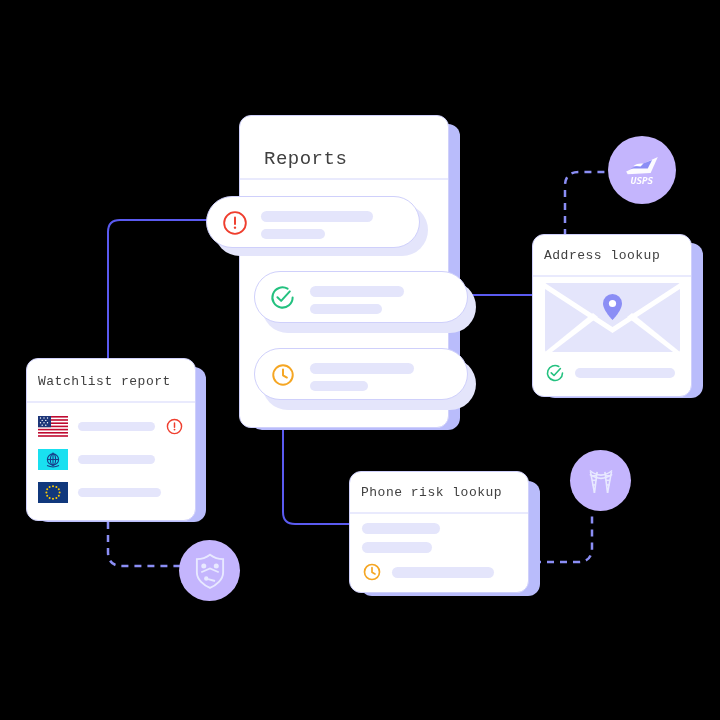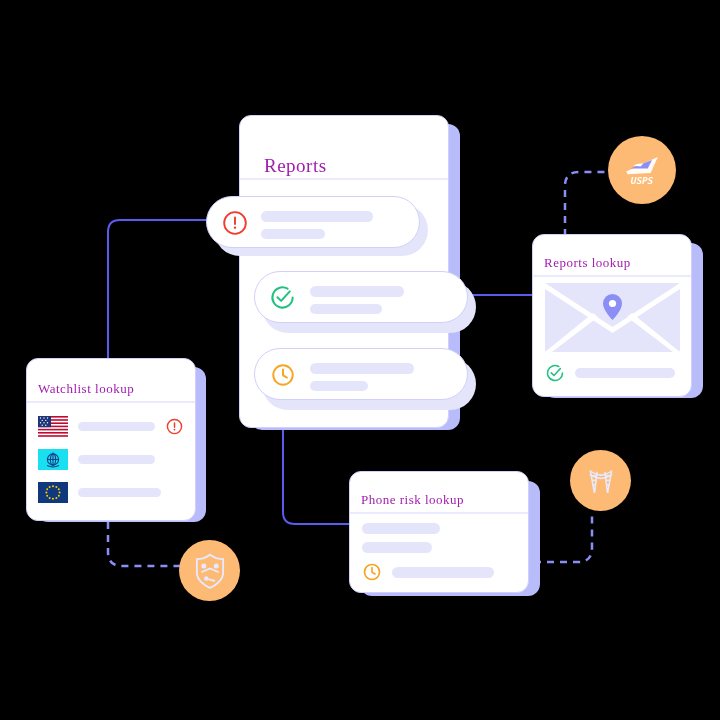--- a/index.html
+++ b/index.html
@@ -4,34 +4,34 @@
 <style>
   html,body{margin:0;padding:0;background:#000;}
   body{width:720px;height:720px;overflow:hidden;
        font-family:"DejaVu Sans Mono","Liberation Mono",monospace;}
   #stage{position:relative;width:720px;height:720px;background:#000;}
 
   
   .card{position:absolute;background:#ffffff;border:1.5px solid #cfd0fb;
         border-radius:12px;box-sizing:border-box;}
   .card-shadow{position:absolute;background:#b9bcfb;border-radius:12px;}
-  .card-title{font-family:Liberation Serif, serif;
-              color:#a21caf;letter-spacing:0.5px;white-space:nowrap;margin-top:7px;}
+  .card-title{font-family:Liberation Mono, monospace;
+              color:#404040;letter-spacing:0.5px;white-space:nowrap;}
   .divider{position:absolute;left:0;right:0;height:1.5px;background:#e9eafd;}
 
   
   .bar{position:absolute;background:#e4e5fb;border-radius:99px;}
 
   
   .pill{position:absolute;background:#ffffff;border:1.5px solid #cfd0fb;
         border-radius:999px;box-sizing:border-box;}
   .pill-shadow{position:absolute;background:#e4e5fb;border-radius:999px;}
 
   
-  .circle{position:absolute;border-radius:50%;background:#fdba74;
+  .circle{position:absolute;border-radius:50%;background:#c4b5fd;
           display:flex;align-items:center;justify-content:center;}
 
   
   .conn{position:absolute;top:0;left:0;width:720px;height:720px;
         pointer-events:none;}
 </style>
 </head>
 <body>
 
 <div id="stage">
@@ -125,21 +125,21 @@
     <svg width="26" height="26" viewBox="0 0 24 24" style="position:absolute;left:15px;top:13px;">
       <circle cx="12" cy="12" r="9" fill="none" stroke="#f5a623" stroke-width="1.8"></circle>
       <path d="M12 6.8 V12.3 L15.6 14.4" fill="none" stroke="#f5a623" stroke-width="1.8" stroke-linecap="round" stroke-linejoin="round"></path>
     </svg>
     <div class="bar" style="left:55px;top:14px;width:104px;height:11px;"></div>
     <div class="bar" style="left:55px;top:32px;width:58px;height:10px;"></div>
   </div>
 
   <div class="card-shadow" style="left:36px;top:367px;width:170px;height:155px;"></div>
   <div class="card" style="left:26px;top:358px;width:170px;height:163px;">
-    <div class="card-title" style="position:absolute;left:11px;top:15px;font-size:13px;">Watchlist lookup</div>
+    <div class="card-title" style="position:absolute;left:11px;top:15px;font-size:13px;">Watchlist report</div>
     <div class="divider" style="top:42px;"></div>
 
     <div style="position:absolute;left:11px;top:54px;width:148px;height:26px;">
       <svg width="30" height="21" viewBox="0 0 30 21" style="position:absolute;left:0;top:3px;">
         <rect width="30" height="21" fill="#ffffff"></rect>
         <g fill="#bf0a30">
           <rect y="0" width="30" height="1.6"></rect>
             <rect y="3.2" width="30" height="1.6"></rect>
           <rect y="6.4" width="30" height="1.6"></rect>
             <rect y="9.6" width="30" height="1.6"></rect>
@@ -200,21 +200,21 @@
           <circle cx="9.2" cy="7.3" r="1"></circle>
             <circle cx="11.6" cy="4.9" r="1"></circle>
         </g>
       </svg>
       <div class="bar" style="left:40px;top:9px;width:83px;height:9px;"></div>
     </div>
   </div>
 
   <div class="card-shadow" style="left:543px;top:243px;width:160px;height:155px;"></div>
   <div class="card" style="left:532px;top:234px;width:160px;height:163px;">
-    <div class="card-title" style="position:absolute;left:11px;top:13px;font-size:13px;">Reports lookup</div>
+    <div class="card-title" style="position:absolute;left:11px;top:13px;font-size:13px;">Address lookup</div>
     <div class="divider" style="top:40px;"></div>
 
     <svg width="135" height="69" viewBox="0 0 135 69" style="position:absolute;left:12px;top:48px;">
       <rect width="135" height="69" rx="2" fill="#e4e5fb"></rect>
       <path d="M0 0 L67.5 44 L135 0 L135 6 L67.5 50 L0 6 Z" fill="#ffffff"></path>
       <path d="M0 69 L48 30 L53 34 L7 69 Z" fill="#ffffff"></path>
       <path d="M135 69 L87 30 L82 34 L128 69 Z" fill="#ffffff"></path>
       <path d="M67.5 11 a9.5 9.5 0 0 1 9.5 9.5 c0 7-9.5 16.5-9.5 16.5
                S58 27.5 58 20.5 A9.5 9.5 0 0 1 67.5 11 Z" fill="#8b8ef5"></path>
       <circle cx="67.5" cy="20.5" r="3.6" fill="#ffffff"></circle>

